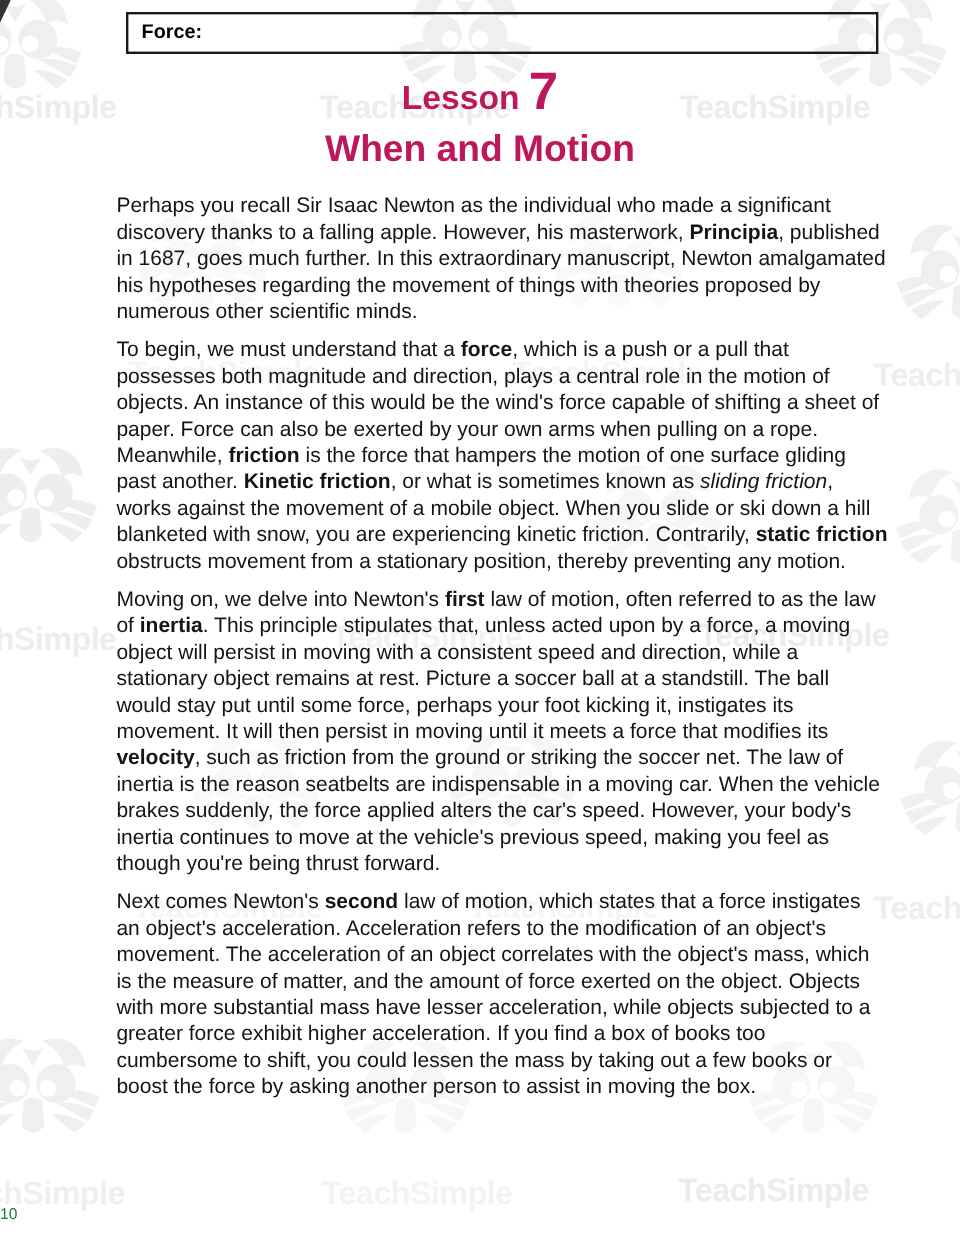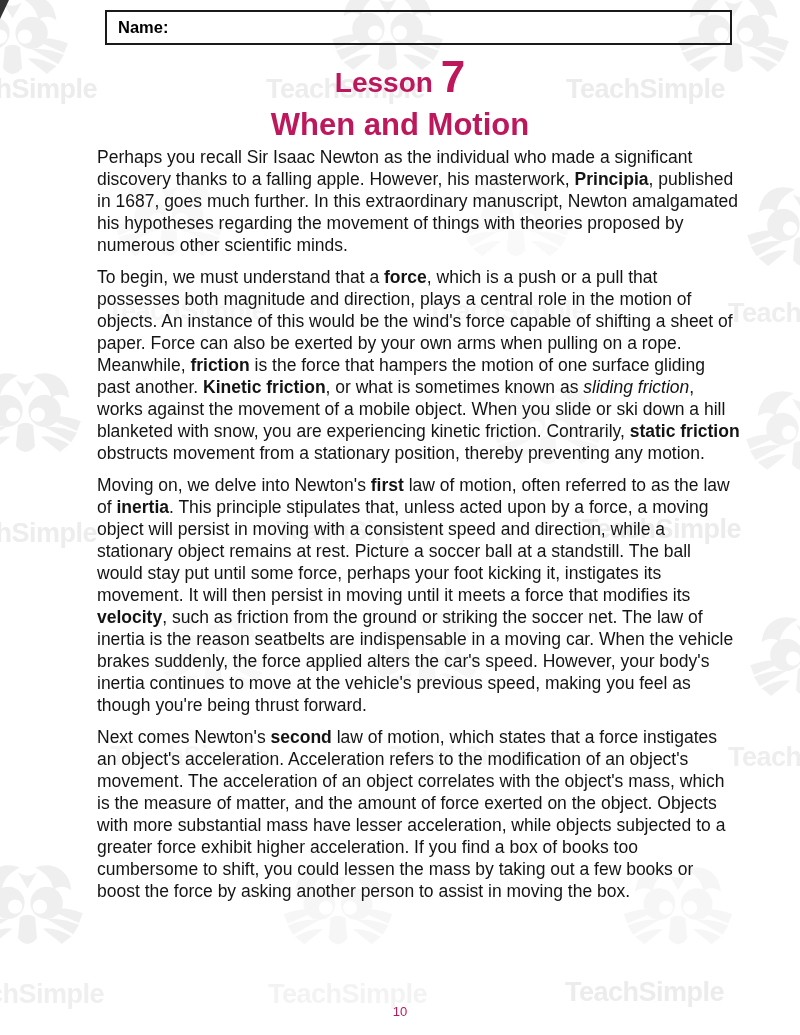--- a/index.html
+++ b/index.html
@@ -49,32 +49,32 @@
 
   .title-block{
     position:absolute;left:0;top:54px;width:100%;
     text-align:center;color:#be185d;
   }
   .title-line{font-weight:bold;font-size:28px;line-height:46px;}
   .title-line .lesson-number{font-size:44px;}
   .subtitle-line{font-weight:bold;font-size:31px;line-height:38px;}
 
   .body-text{
-    position:absolute;left:97px;top:146px;width:643px;
+    position:absolute;left:97px;top:160px;width:643px;
   }
   .body-text p{
     margin:0 0 10px 0;
     font-size:17.5px;
     line-height:22px;
     color:#141414;
   }
 
   .page-number{
     position:absolute;left:0;top:1004px;width:100%;
-    text-align:center;font-size:13px;color:#be185d;
+    text-align:left;font-size:13px;color:#15803d;
   }
 </style>
 </head>
 <body>
 
 <div class="page">
 
   <div class="wm-layer">
       <div class="wm-text" style="left: -62px; top: 45px; opacity: 0.85; color: rgb(233, 233, 233);">TeachSimple</div>
       <div class="wm-text" style="left: 266px; top: 45px; opacity: 0.8; color: rgb(233, 233, 233);">TeachSimple</div>
@@ -466,21 +466,21 @@
     <circle cx="47" cy="51" r="7.5" fill="#ffffff"></circle>
     <circle cx="73" cy="51" r="7.5" fill="#ffffff"></circle>
   </svg>
     </div>
 
   <div class="corner-wedge"></div>
 
   <div class="content">
 
     <div class="name-box">
-      <span class="label">Name:</span>
+      <span class="label">Force:</span>
     </div>
 
     <div class="title-block">
       <div class="title-line">
         <span>Lesson</span>
         <span class="lesson-number">7</span>
       </div>
       <div class="subtitle-line">When and Motion</div>
     </div>
 

